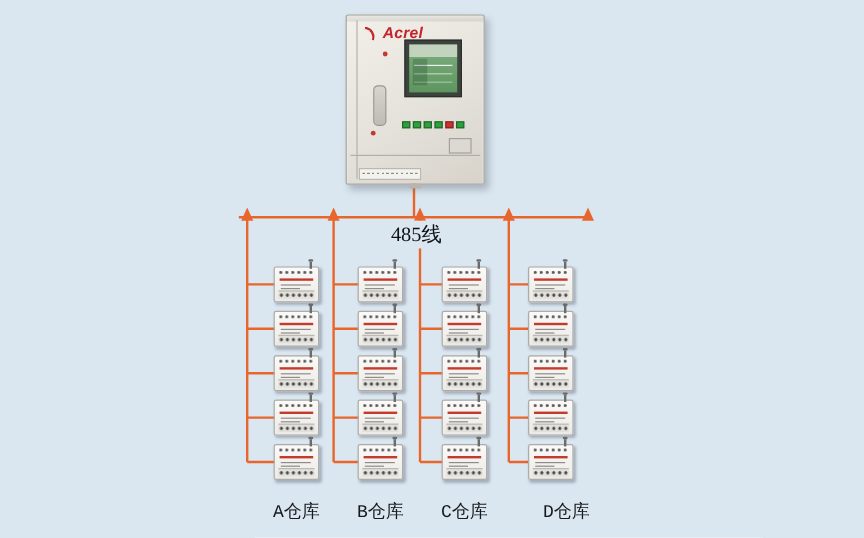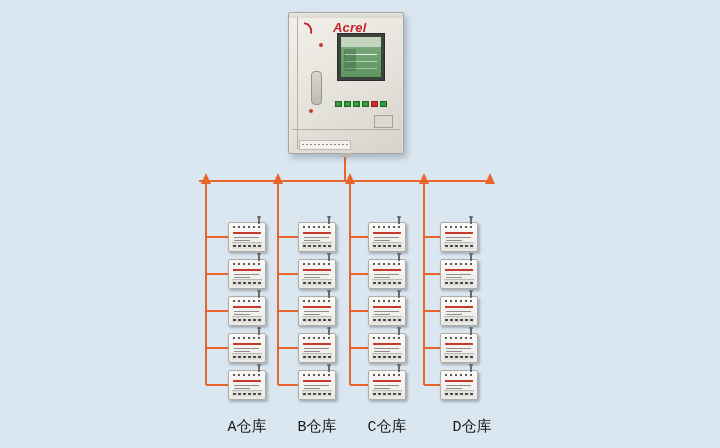--- a/index.html
+++ b/index.html
@@ -11,21 +11,21 @@
   .wire{stroke:#e8662c;stroke-width:2;fill:none;}
   .wire-arrow{fill:#e8662c;stroke:none;}
 
   
   .cabinet{position:absolute;left:288px;top:12px;width:114px;height:140px;z-index:2;
     background:linear-gradient(150deg,#f2f0ea 0%,#e5e2db 55%,#d7d3cb 100%);
     border:1px solid #a9a59c;border-radius:2px;
     box-shadow:3px 4px 6px rgba(90,100,115,.38), inset 0 2px 2px rgba(255,255,255,.6);}
   .cabinet::before{content:"";position:absolute;left:0;right:0;top:0;height:5px;background:rgba(70,70,60,.10);}
   .cab-hinge{position:absolute;left:8px;top:4px;bottom:4px;width:1px;background:#b6b2a9;}
-  .cab-brand{position:absolute;left:14px;top:7px;display:flex;align-items:center;gap:20px;
+  .cab-brand{position:absolute;left:14px;top:7px;display:flex;align-items:center;gap:6px;
     color:#c4242b;font-weight:bold;font-style:italic;font-size:13px;letter-spacing:.2px;}
   .brand-swoosh{display:inline-block;width:8px;height:8px;border-top:2.5px solid #c4242b;
     border-right:2.5px solid #c4242b;border-radius:0 9px 0 0;transform:rotate(12deg);}
   .cab-screen{position:absolute;left:48px;top:20px;width:48px;height:48px;box-sizing:border-box;
     background:#3c423c;border:1px solid #2b2f2b;padding:3px;}
   .lcd{width:100%;height:100%;position:relative;overflow:hidden;
     background:linear-gradient(180deg,#c2d4bd 0%,#c2d4bd 26%,#76a877 26%,#5e955f 100%);}
   .lcd::before{content:"";position:absolute;left:10%;right:10%;top:42%;height:1px;
     background:rgba(255,255,255,.85);box-shadow:0 7px 0 rgba(255,255,255,.55),0 14px 0 rgba(255,255,255,.4);}
   .lcd::after{content:"";position:absolute;left:8%;top:30%;width:30%;height:55%;background:rgba(20,60,30,.25);}
@@ -107,20 +107,21 @@
         <span class="cab-btn" style="background: rgb(47, 158, 61);"></span>
         <span class="cab-btn" style="background: rgb(200, 50, 46);"></span>
         <span class="cab-btn" style="background: rgb(47, 158, 61);"></span>
       </div>
     <div class="cab-seam"></div>
     <div class="cab-plate"></div>
     <div class="cab-sticker"></div>
     <div class="cab-foot"></div>
   </div>
 
+  <div class="bus-label" style="background: rgb(219, 231, 240);">485线</div>
 
   <div class="col col-a">
   <div class="device">
     <div class="dev-top"></div>
     <div class="dev-stripe"></div>
     <div class="dev-line"></div>
     <div class="dev-line short"></div>
     <div class="dev-bot"></div>
     <div class="dev-antenna"></div>
   </div>

